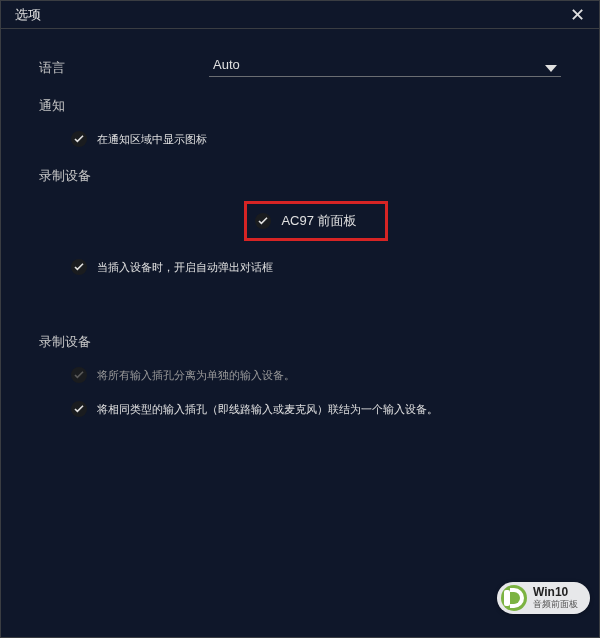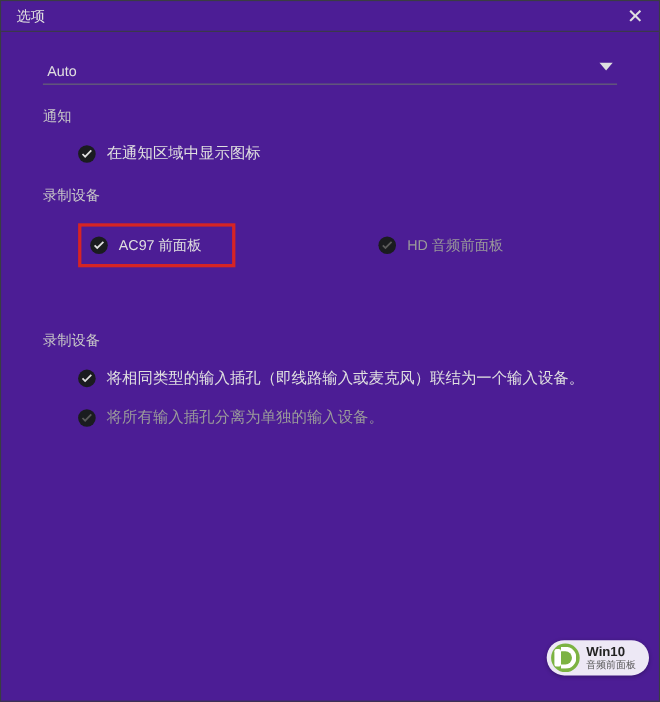--- a/index.html
+++ b/index.html
@@ -8,21 +8,21 @@
       height: 638px;
       background: #2a2d32;
       font-family: "Microsoft YaHei", Arial, sans-serif;
       color: #c8c8c8;
       position: relative;
       overflow: hidden;
     }
     .window {
       width: 600px;
       height: 638px;
-      background: #4c1d95;
+      background: #0f172a;
       border: 1px solid #3a3d42;
     }
     .titlebar {
       height: 28px;
       display: flex;
       align-items: center;
       justify-content: space-between;
       padding: 0 10px 0 14px;
       border-bottom: 1px solid #3a3d42;
     }
@@ -54,21 +54,21 @@
       font-size: 13px;
       color: #c8c8c8;
     }
     .lang-select {
       flex: 1;
       position: relative;
       border-bottom: 1px solid #6a6d72;
       padding: 2px 4px 4px 4px;
       display: flex;
       justify-content: space-between;
-      align-items: flex-start;
+      align-items: flex-end;
       cursor: pointer;
     }
     .lang-value {
       font-size: 13px;
       color: #e0e0e0;
     }
     .dropdown-arrow {
       width: 0; height: 0;
       border-left: 6px solid transparent;
       border-right: 6px solid transparent;
@@ -78,21 +78,21 @@
       font-size: 13px;
       color: #c8c8c8;
       margin-top: 20px;
       margin-bottom: 16px;
     }
     .option {
       display: flex;
       align-items: center;
       margin-left: 32px;
       margin-bottom: 18px;
-      font-size: 14px;
+      font-size: 11px;
       color: #e0e0e0;
     }
     .option.dimmed { color: #9a9a9a; }
     .check {
       width: 16px; height: 16px;
       border-radius: 50%;
       background: #1a1c1f;
       display: inline-flex;
       align-items: center;
       justify-content: center;
@@ -100,20 +100,21 @@
       flex-shrink: 0;
     }
     .check svg { width: 10px; height: 8px; }
     .check.on svg path { stroke: #e0e0e0; }
     .check.off svg path { stroke: #5a5a5a; }
     .jack-row {
       display: flex;
       align-items: center;
       margin-left: 32px;
       margin-bottom: 18px;
+      flex-direction: column;
     }
     .highlight-box {
       border: 3px solid #d62424;
       padding: 8px 28px 8px 8px;
       display: inline-flex;
       align-items: center;
     }
     .hd-option {
       display: inline-flex;
       align-items: center;
@@ -172,20 +173,21 @@
 
 <div class="window">
   <div class="titlebar">
     <span class="titlebar-title">选项</span>
     <span class="close-btn">✕</span>
   </div>
 
   <div class="content">
 
     <div class="row lang-row">
+      <div class="language-label">语言</div>
       <div class="lang-select">
         <span class="lang-value">Auto</span>
         <span class="dropdown-arrow"></span>
       </div>
     </div>
 
     <div class="section-label">通知</div>
     <div class="option">
       <span class="check on">
         <svg viewBox="0 0 12 10">
@@ -199,51 +201,51 @@
 
     <div class="jack-row">
       <div class="highlight-box">
         <span class="check on">
           <svg viewBox="0 0 12 10">
               <path d="M1 5 L4 8 L11 1" fill="none" stroke-width="2"></path>
             </svg>
         </span>
         <span class="jack-label">AC97 前面板</span>
       </div>
-      <div class="hd-option">
-        <span class="check off">
-          <svg viewBox="0 0 12 10">
-              <path d="M1 5 L4 8 L11 1" fill="none" stroke-width="2"></path>
-            </svg>
-        </span>
-        <span>HD 音频前面板</span>
-      </div>
-    </div>
-
-
-    <div class="section-gap"></div>
-
-    <div class="section-label">录制设备</div>
+    </div>
 
     <div class="option">
       <span class="check on">
         <svg viewBox="0 0 12 10">
             <path d="M1 5 L4 8 L11 1" fill="none" stroke-width="2"></path>
           </svg>
       </span>
-      <span>将相同类型的输入插孔（即线路输入或麦克风）联结为一个输入设备。</span>
-    </div>
+      <span>当插入设备时，开启自动弹出对话框</span>
+    </div>
+
+    <div class="section-gap"></div>
+
+    <div class="section-label">录制设备</div>
 
     <div class="option dimmed">
       <span class="check off">
         <svg viewBox="0 0 12 10">
             <path d="M1 5 L4 8 L11 1" fill="none" stroke-width="2"></path>
           </svg>
       </span>
       <span>将所有输入插孔分离为单独的输入设备。</span>
+    </div>
+
+    <div class="option">
+      <span class="check on">
+        <svg viewBox="0 0 12 10">
+            <path d="M1 5 L4 8 L11 1" fill="none" stroke-width="2"></path>
+          </svg>
+      </span>
+      <span>将相同类型的输入插孔（即线路输入或麦克风）联结为一个输入设备。</span>
     </div>
 
   </div>
 </div>
 
 <div class="watermark">
   <div class="wm-logo"></div>
   <div class="wm-text">
     <div class="wm-line1">Win10</div>
     <div class="wm-line2">音频前面板</div>

